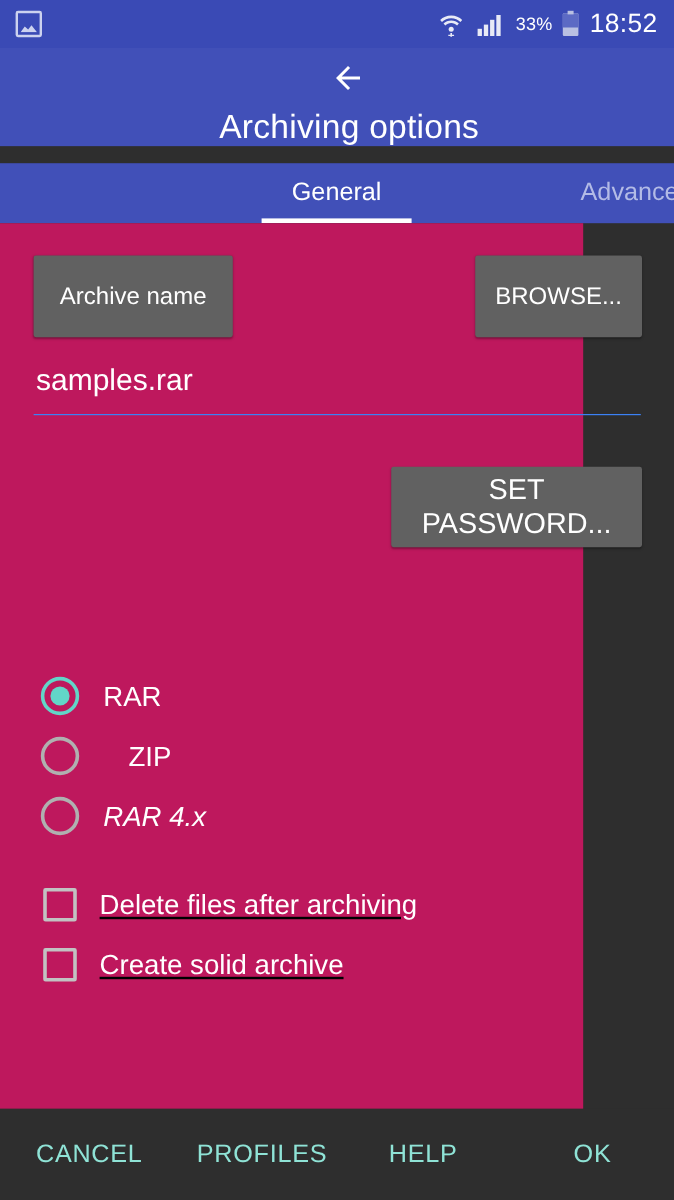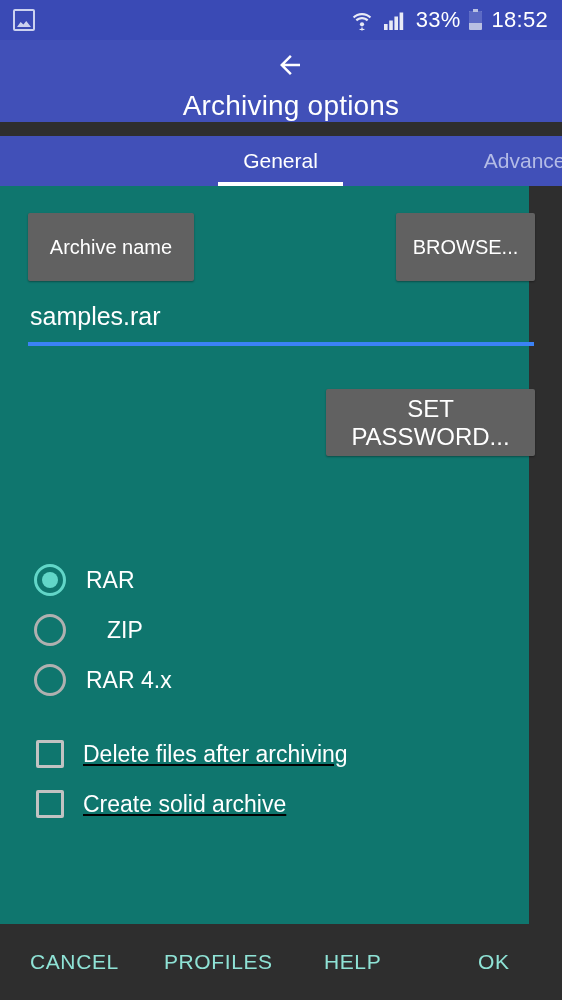--- a/index.html
+++ b/index.html
@@ -49,21 +49,21 @@
     position: absolute;
     left: 2px; right: 2px; bottom: 2px;
     height: 7px;
     background: #ccd2ef;
     clip-path: polygon(0% 100%, 26% 30%, 46% 66%, 66% 14%, 100% 100%);
   }
   .wifi-icon { width: 24px; height: 22px; display:block; }
   .signal-icon { width: 24px; height: 22px; display:block; }
   .battery-pct {
     color: #ffffff;
-    font-size: 22px;
+    font-size: 15px;
     letter-spacing: 0.2px;
   }
   .battery-icon {
     width: 13px; height: 22px;
     position: relative;
   }
   .battery-icon .shell {
     position: absolute;
     left: 0; top: 2px;
     width: 13px; height: 19px;
@@ -159,23 +159,23 @@
     bottom: 0;
     width: 125px;
     height: 4px;
     background: #ffffff;
   }
 
   
   .content {
     position: absolute;
     top: 186px; left: 0;
-    width: 529px;
+    width: 486px;
     height: 738px;
-    background: #0f766e;
+    background: #be185d;
   }
 
   .gray-button {
     position: absolute;
     background: #616161;
     color: #ffffff;
     border: none;
     border-radius: 2px;
     font-family: "Liberation Sans", sans-serif;
     font-size: 20px;
@@ -192,40 +192,40 @@
     font-size: 24px;
     margin-top: 16px;
   }
 
   .name-field {
     position: absolute;
     left: 28px; top: 112px;
     width: 506px; height: 48px;
     background: transparent;
     border: none;
-    border-bottom: 4px solid #3b82f6;
+    border-bottom: 1px solid #3b82f6;
     color: #ffffff;
     font-family: "Liberation Sans", sans-serif;
     font-size: 25px;
     padding: 0 0 8px 2px;
     outline: none;
   }
 
   
   .radio-row {
     position: absolute;
     left: 34px;
     display: flex;
     align-items: center;
     cursor: pointer;
     height: 34px;
   }
   .radio-rar { top: 377px; }
   .radio-zip { top: 427px; gap: 21px; }
-  .radio-rar4 { top: 477px; }
+  .radio-rar4 { top: 477px; font-style: italic; }
 
   .radio-mark {
     width: 32px; height: 32px;
     border-radius: 50%;
     border: 3px solid #b0b0b0;
     position: relative;
     flex: none;
   }
   .radio-mark.checked { border-color: #62d6c8; }
   .radio-mark.checked::after {

